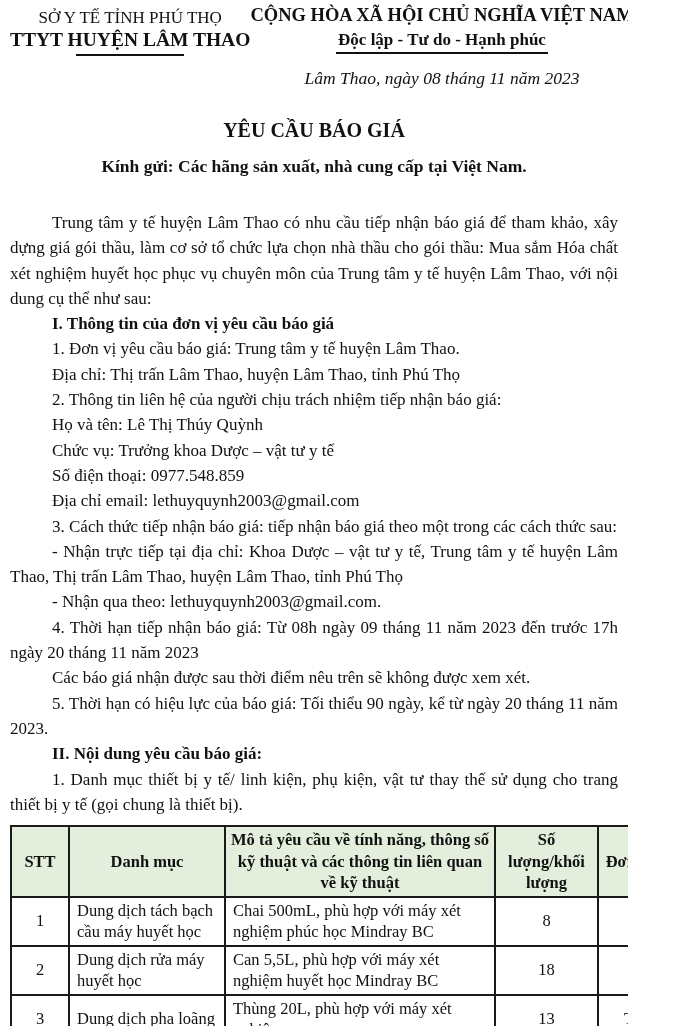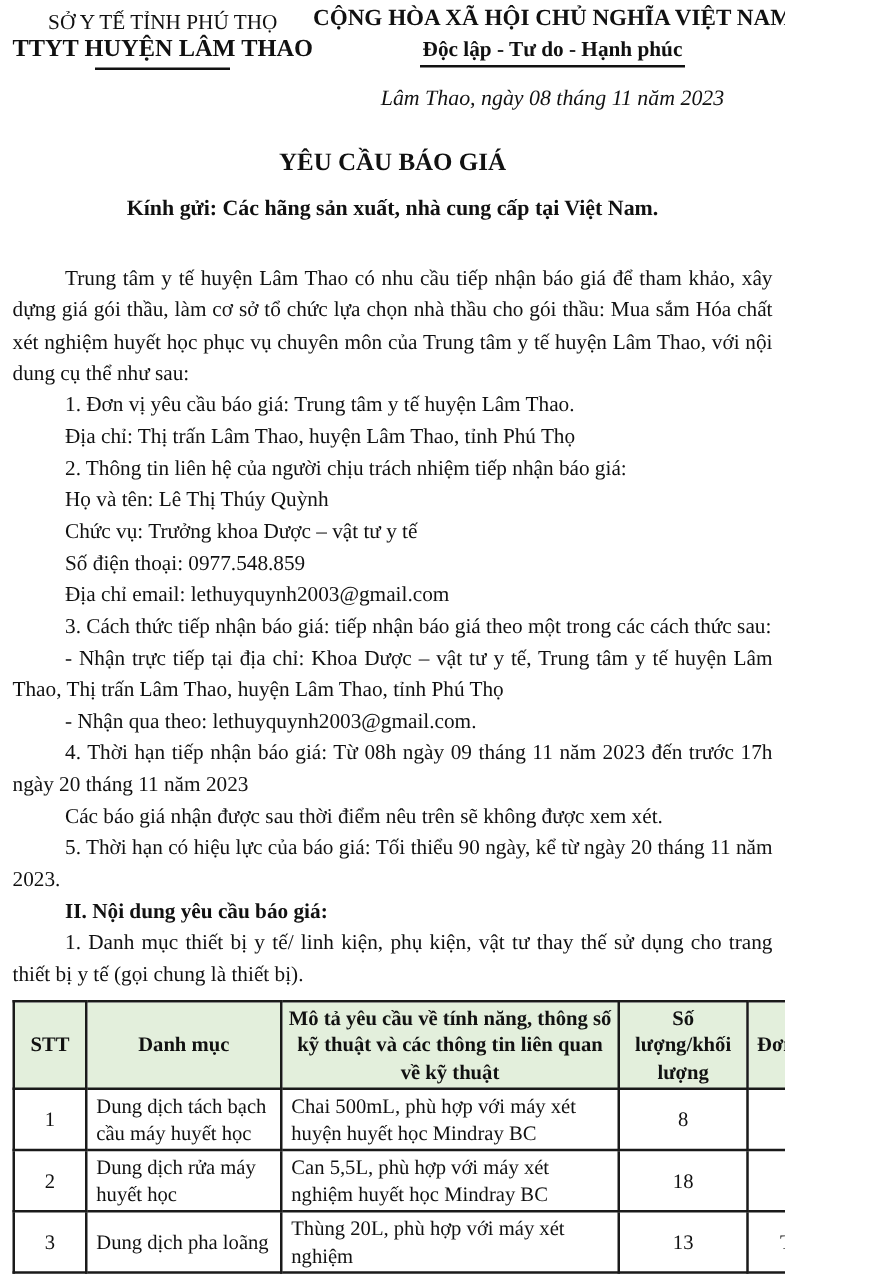--- a/index.html
+++ b/index.html
@@ -161,20 +161,21 @@
       </div>
       <div class="date-line">Lâm Thao, ngày 08  tháng 11 năm 2023</div>
     </div>
   </div>
 
   <div class="doc-title">YÊU CẦU BÁO GIÁ</div>
   <div class="salutation">Kính gửi: Các hãng sản xuất, nhà cung cấp tại Việt Nam.</div>
 
   <div class="body-text">
     <p>Trung tâm y tế huyện Lâm Thao có nhu cầu tiếp nhận báo giá để tham khảo, xây dựng giá gói thầu, làm cơ sở tổ chức lựa chọn nhà thầu cho gói thầu: Mua sắm Hóa chất xét nghiệm huyết học phục vụ chuyên môn của Trung tâm y tế huyện Lâm Thao, với nội dung cụ thể như sau:</p>
+    <p class="bold">I. Thông tin của đơn vị yêu cầu báo giá</p>
     <p>1. Đơn vị yêu cầu báo giá: Trung tâm y tế huyện Lâm Thao.</p>
     <p>Địa chỉ: Thị trấn Lâm Thao, huyện Lâm Thao, tỉnh Phú Thọ</p>
     <p>2. Thông tin liên hệ của người chịu trách nhiệm tiếp nhận báo giá:</p>
     <p>Họ và tên: Lê Thị Thúy Quỳnh</p>
     <p>Chức vụ: Trưởng khoa Dược – vật tư y tế</p>
     <p>Số điện thoại: 0977.548.859</p>
     <p>Địa chỉ email: lethuyquynh2003@gmail.com</p>
     <p>3. Cách thức tiếp nhận báo giá: tiếp nhận báo giá theo một trong các cách thức sau:</p>
     <p>- Nhận trực tiếp tại địa chỉ: Khoa Dược – vật tư y tế, Trung tâm y tế huyện Lâm Thao, Thị trấn Lâm Thao, huyện Lâm Thao, tỉnh Phú Thọ</p>
     <p>- Nhận qua theo: lethuyquynh2003@gmail.com.</p>
@@ -199,21 +200,21 @@
         <th>Danh mục</th>
         <th>Mô tả yêu cầu về tính năng, thông số kỹ thuật và các thông tin liên quan về kỹ thuật</th>
         <th>Số lượng/khối lượng</th>
         <th>Đơn vị tính</th>
       </tr>
     </thead>
     <tbody>
       <tr>
         <td class="c">1</td>
         <td class="l">Dung dịch tách bạch cầu máy huyết học</td>
-        <td class="l">Chai 500mL, phù hợp với máy xét huyện huyết học Mindray BC</td>
+        <td class="l">Chai 500mL, phù hợp với máy xét nghiệm phúc học Mindray BC</td>
         <td class="c">8</td>
         <td class="c">Khoa</td>
       </tr>
       <tr>
         <td class="c">2</td>
         <td class="l">Dung dịch rửa máy huyết học</td>
         <td class="l">Can 5,5L, phù hợp với máy xét nghiệm huyết học Mindray BC</td>
         <td class="c">18</td>
         <td class="c">Can</td>
       </tr>

